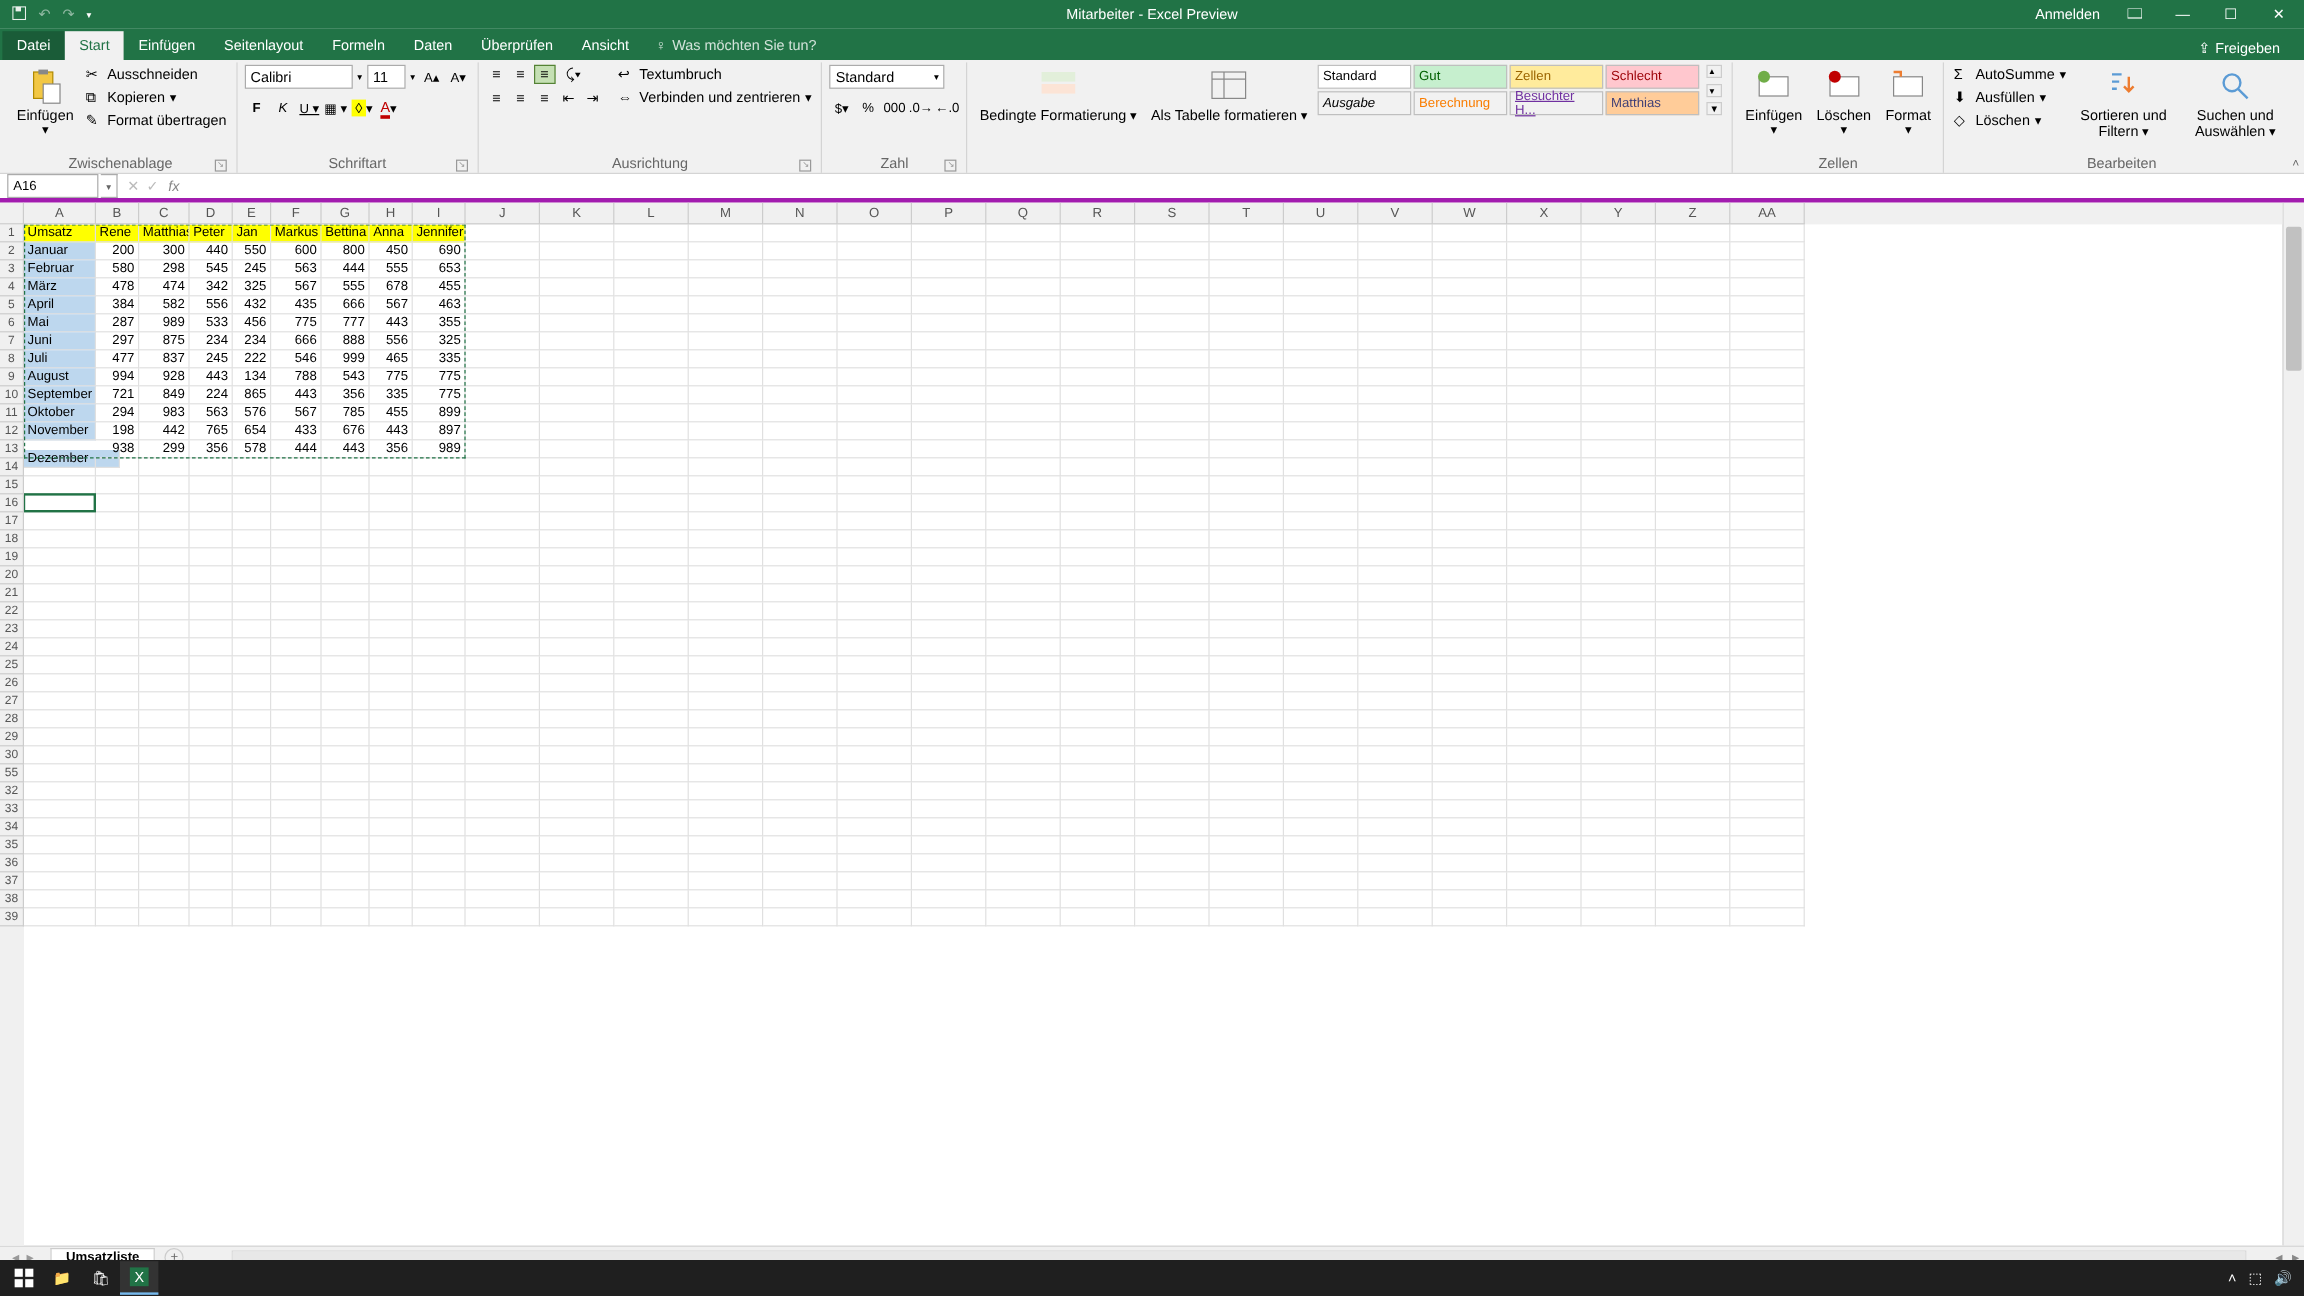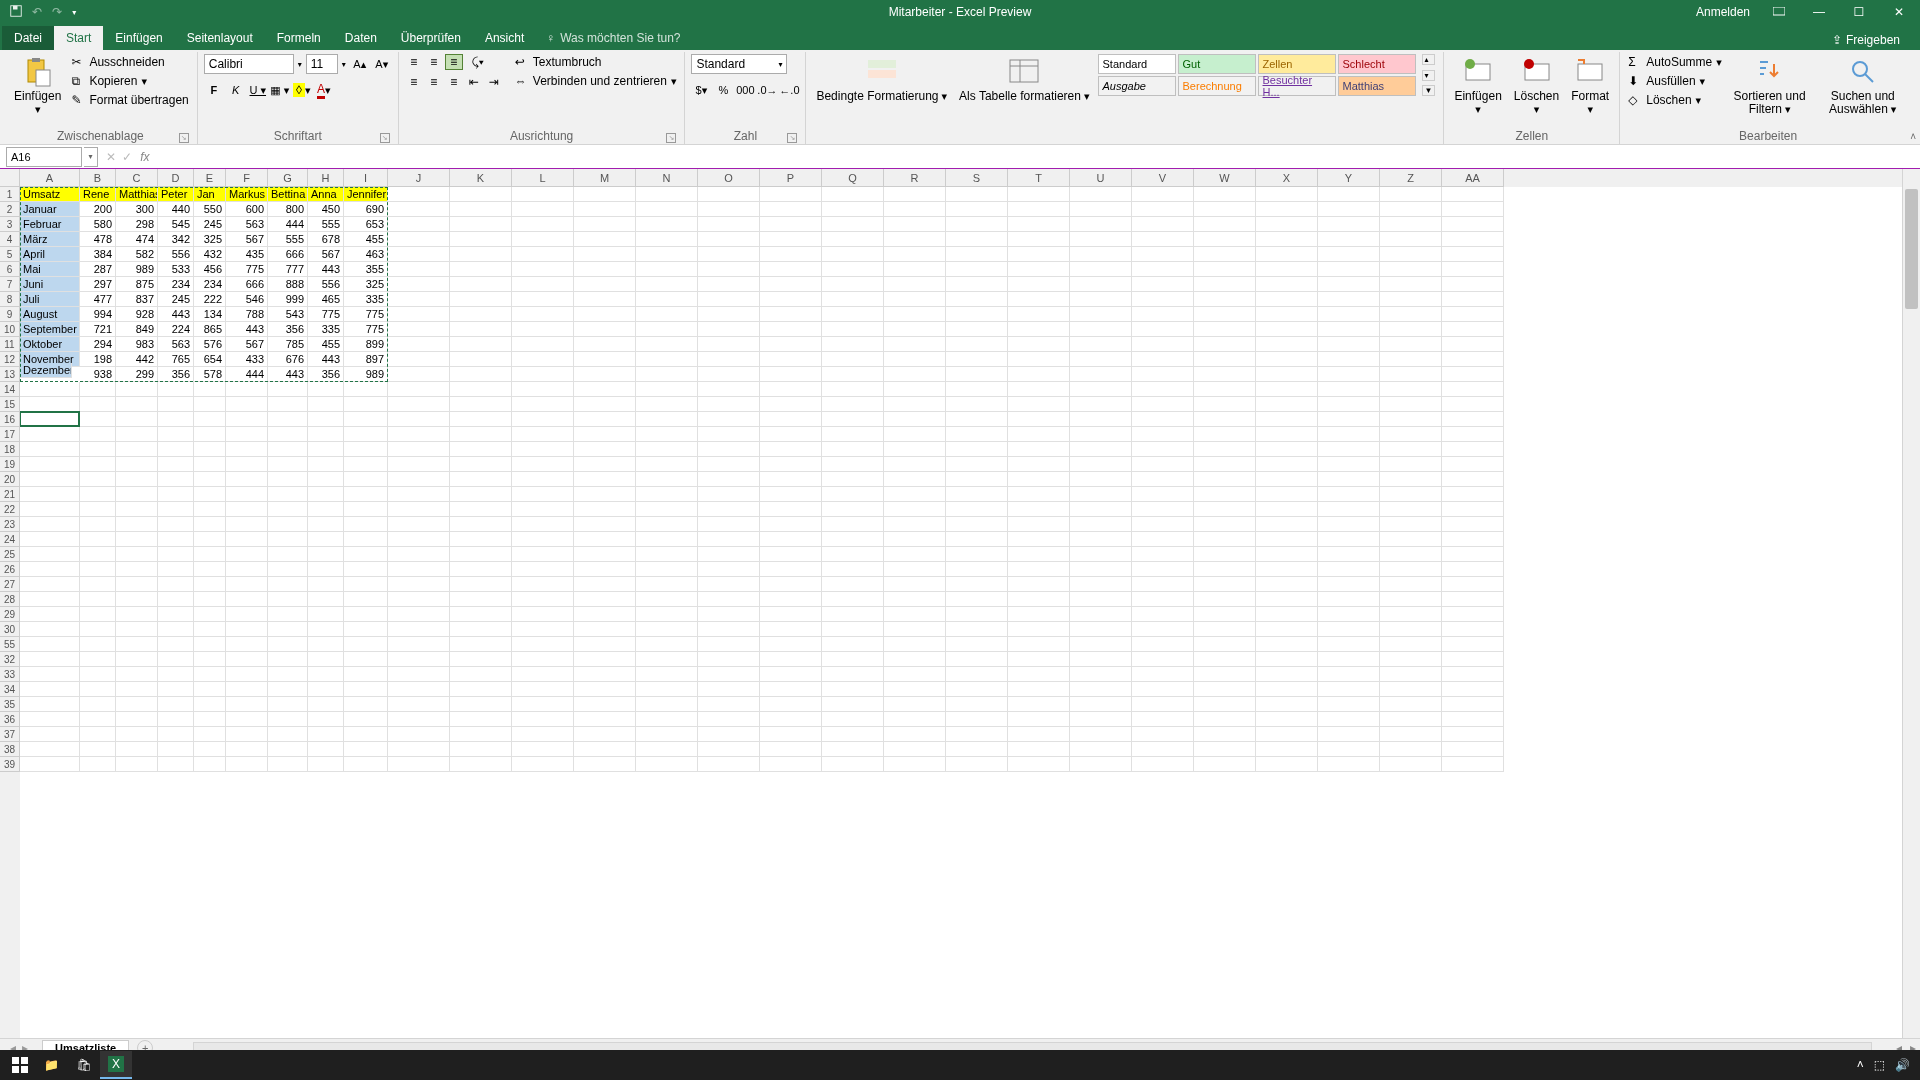--- a/index.html
+++ b/index.html
@@ -46,21 +46,21 @@
 .align-grid{display:flex; flex-direction:column; gap:4px;}
 .align-row{display:flex; gap:2px;}
 .align-cell{width:18px;height:16px;border:1px solid transparent;display:flex;align-items:center;justify-content:center;}
 .align-cell.sel{background:#c5e0b4;border-color:#548235;}
 .styles-gallery{display:flex;flex-direction:column;gap:2px;}
 .styles-row{display:flex;gap:2px;}
 .style-cell{width:78px;height:20px;border:1px solid #bfbfbf;font-size:11px;display:flex;align-items:center;padding:0 4px;cursor:pointer;}
 .collapse-ribbon{position:absolute;right:4px;bottom:2px;font-size:10px;color:#666;cursor:pointer;}
 
 
-.fbar{height:24px;border-bottom:1px solid #a21caf;display:flex;align-items:center;background:#fff;}
+.fbar{height:24px;border-bottom:4px solid #a21caf;display:flex;align-items:center;background:#fff;}
 .name-box{width:76px;height:20px;border:1px solid #ababab;margin:0 2px 0 6px;padding:0 4px;font-size:11px;display:flex;align-items:center;}
 .name-box-drop{width:14px;height:20px;border:1px solid #ababab;border-left:none;display:flex;align-items:center;justify-content:center;font-size:8px;color:#666;}
 .fx-btns{display:flex;gap:6px;padding:0 8px;color:#bbb;}
 .fx-label{font-style:italic;color:#888;padding-right:6px;}
 .formula-input{flex:1;height:20px;border:none;font-size:11px;padding:0 4px;}
 
 
 .grid-wrap{position:absolute;top:169px;left:0;right:0;bottom:42px;display:flex;}
 .grid-corner{width:20px;height:18px;background:#f0f0f0;border-right:1px solid #ccc;border-bottom:1px solid #ccc;position:absolute;top:0;left:0;z-index:5;}
 .col-headers{position:absolute;top:0;left:20px;right:18px;height:18px;display:flex;background:#f0f0f0;z-index:4;}
@@ -525,21 +525,21 @@
       <div class="cell num" style="left: 324px; top: 150px; width: 44px;">899</div>
       <div class="cell hl-blue" style="left: 0px; top: 165px; width: 60px;">November</div>
       <div class="cell num" style="left: 60px; top: 165px; width: 36px;">198</div>
       <div class="cell num" style="left: 96px; top: 165px; width: 42px;">442</div>
       <div class="cell num" style="left: 138px; top: 165px; width: 36px;">765</div>
       <div class="cell num" style="left: 174px; top: 165px; width: 32px;">654</div>
       <div class="cell num" style="left: 206px; top: 165px; width: 42px;">433</div>
       <div class="cell num" style="left: 248px; top: 165px; width: 40px;">676</div>
       <div class="cell num" style="left: 288px; top: 165px; width: 36px;">443</div>
       <div class="cell num" style="left: 324px; top: 165px; width: 44px;">897</div>
-      <div class="cell hl-blue" style="left: 0px; top: 176px; width: 52px;">Dezember</div>
+      <div class="cell hl-blue" style="left: 0px; top: 188px; width: 80px;">Dezember</div>
       <div class="cell num" style="left: 60px; top: 180px; width: 36px;">938</div>
       <div class="cell num" style="left: 96px; top: 180px; width: 42px;">299</div>
       <div class="cell num" style="left: 138px; top: 180px; width: 36px;">356</div>
       <div class="cell num" style="left: 174px; top: 180px; width: 32px;">578</div>
       <div class="cell num" style="left: 206px; top: 180px; width: 42px;">444</div>
       <div class="cell num" style="left: 248px; top: 180px; width: 40px;">443</div>
       <div class="cell num" style="left: 288px; top: 180px; width: 36px;">356</div>
       <div class="cell num" style="left: 324px; top: 180px; width: 44px;">989</div>
       <div class="cell" style="left: 368px; top: 0px; width: 62px;"></div>
       <div class="cell" style="left: 430px; top: 0px; width: 62px;"></div>

